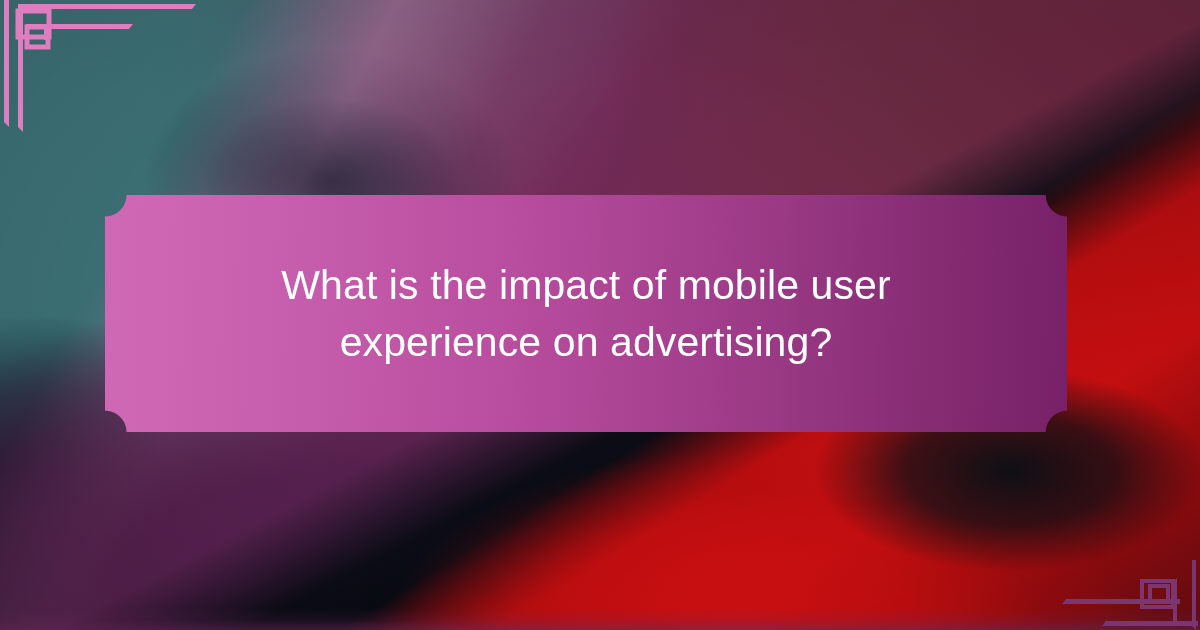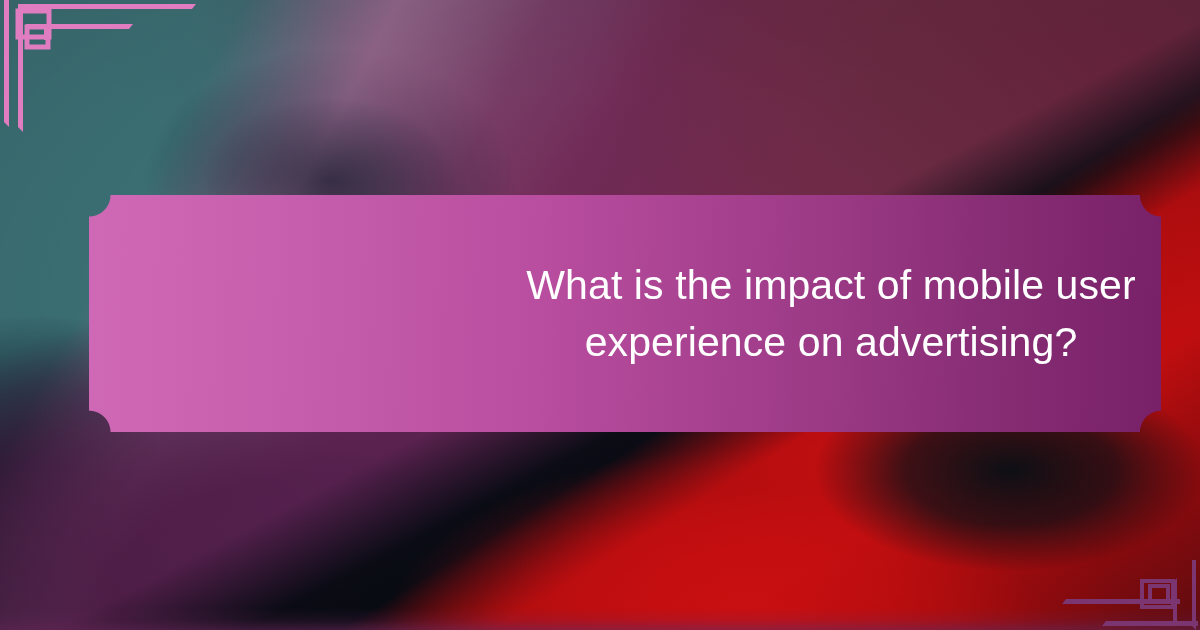--- a/index.html
+++ b/index.html
@@ -98,26 +98,26 @@
   .corner { position:absolute; }
 
   .corner-tl { left:0; top:0; width:210px; height:135px; }
   .corner-br { right:0; bottom:0; width:160px; height:70px; }
 
   .corner svg { display:block; width:100%; height:100%; }
 
   
   #card {
     position:absolute;
-    left:89px; top:195px;
-    width:1072px; height:237px;
+    left:105px; top:195px;
+    width:962px; height:237px;
     background:linear-gradient(92deg, #d069b5 0%, #c85fae 18%, #b94d9f 42%, #9c3a86 68%, #852c73 86%, #782068 100%);
     display:flex;
     align-items:center;
-    justify-content:flex-end;
+    justify-content:center;
     -webkit-mask:
       radial-gradient(circle 22px at 0 0, transparent 0 21px, #000 22px) top left / 52% 52% no-repeat,
       radial-gradient(circle 22px at 100% 0, transparent 0 21px, #000 22px) top right / 52% 52% no-repeat,
       radial-gradient(circle 22px at 0 100%, transparent 0 21px, #000 22px) bottom left / 52% 52% no-repeat,
       radial-gradient(circle 22px at 100% 100%, transparent 0 21px, #000 22px) bottom right / 52% 52% no-repeat;
     mask:
       radial-gradient(circle 22px at 0 0, transparent 0 21px, #000 22px) top left / 52% 52% no-repeat,
       radial-gradient(circle 22px at 100% 0, transparent 0 21px, #000 22px) top right / 52% 52% no-repeat,
       radial-gradient(circle 22px at 0 100%, transparent 0 21px, #000 22px) bottom left / 52% 52% no-repeat,
       radial-gradient(circle 22px at 100% 100%, transparent 0 21px, #000 22px) bottom right / 52% 52% no-repeat;

